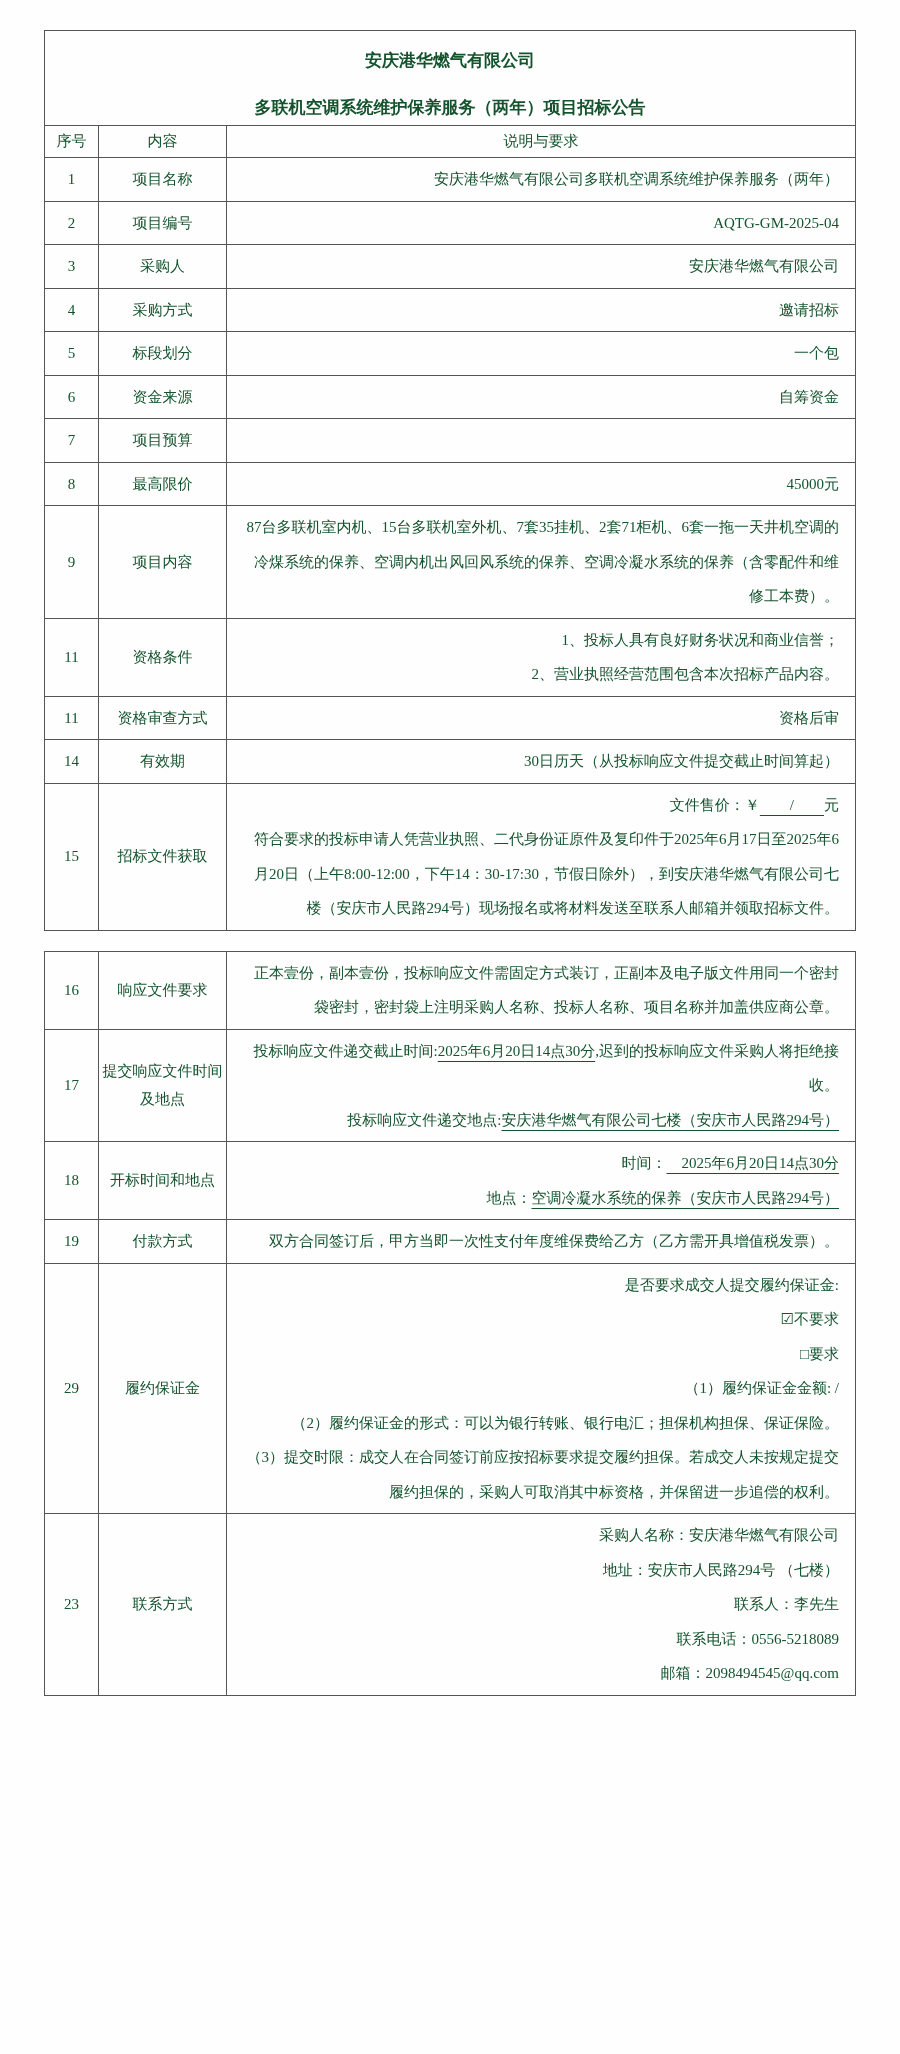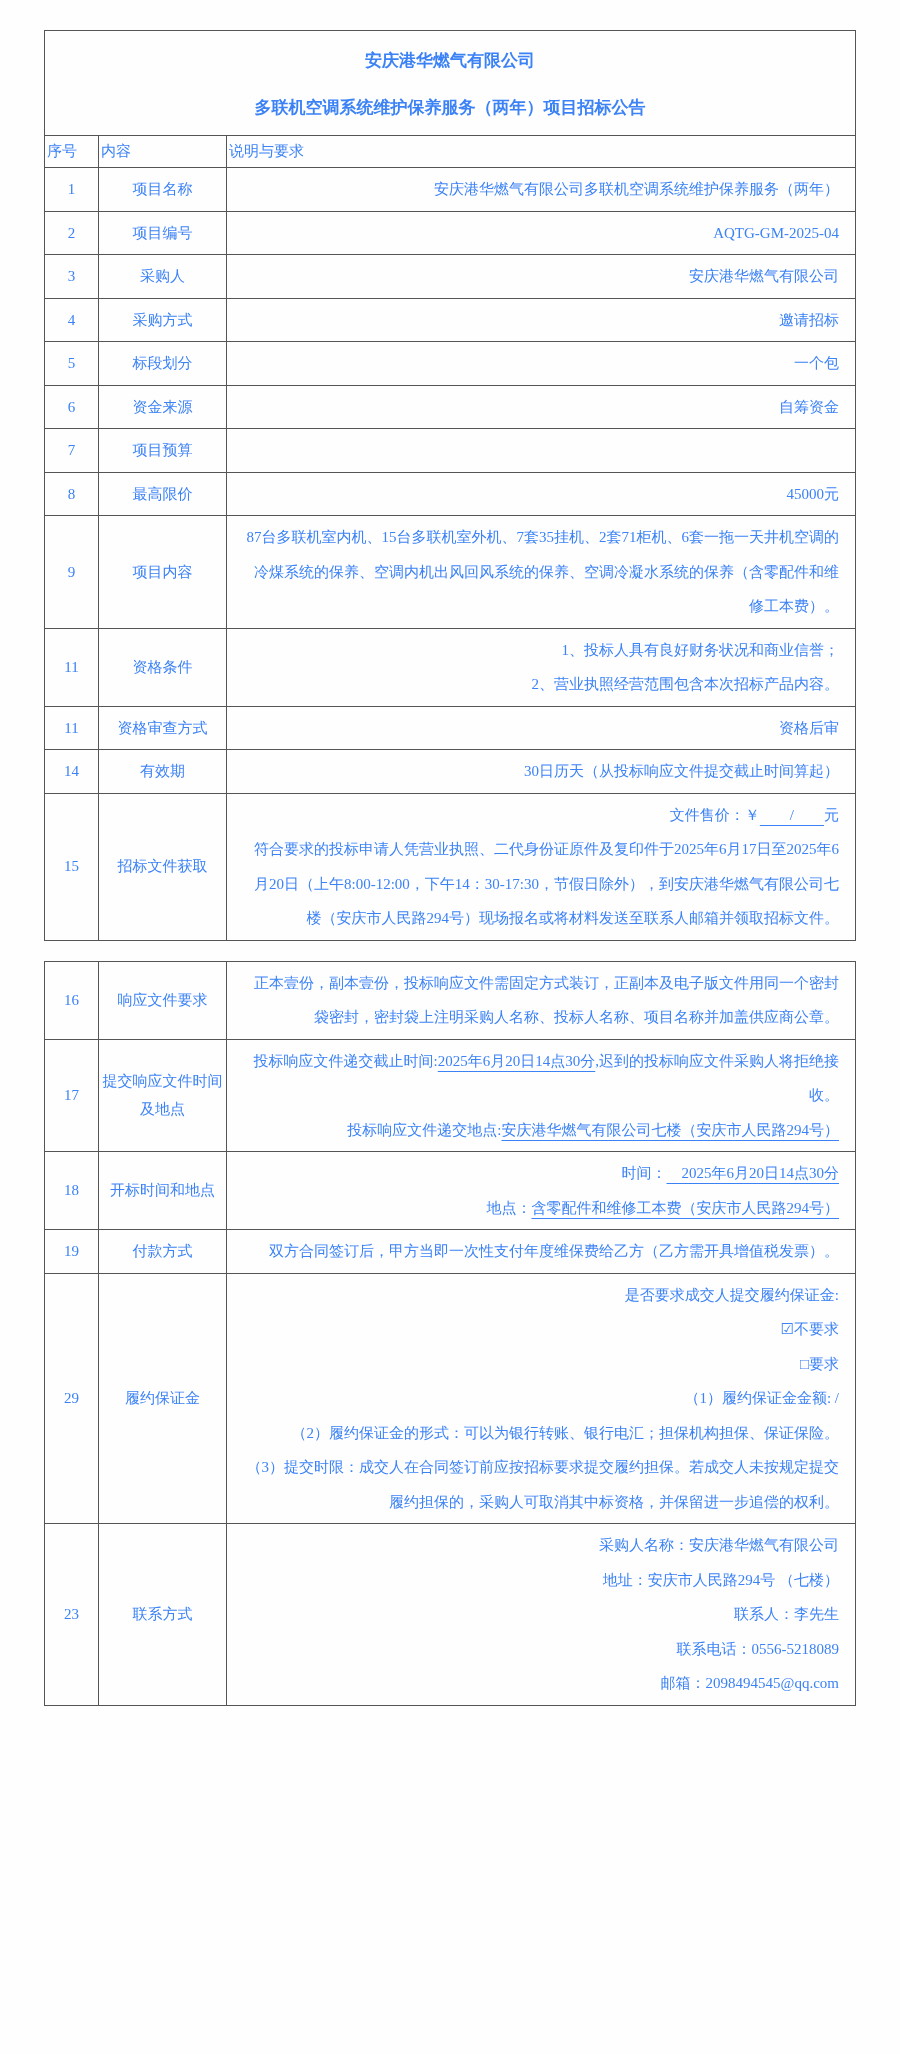--- a/index.html
+++ b/index.html
@@ -3,21 +3,21 @@
 <meta charset="utf-8">
 <style>
   html,body{margin:0;padding:0;background:#ffffff;}
   .page{
     width:900px;
     min-height:2054px;
     box-sizing:border-box;
     background:#fefefe;
     padding:30px 44px 60px 44px;
     font-family:"Liberation Serif","DejaVu Serif",serif;
-    color:#3b82f6;
+    color:#14532d;
   }
   table.doc-table{
     width:100%;
     border-collapse:collapse;
     table-layout:fixed;
   }
   table.doc-table td, table.doc-table th{
     border:1px solid #555555;
     vertical-align:middle;
     box-sizing:border-box;
@@ -29,26 +29,26 @@
     padding:10px 8px 6px 8px;
   }
   .title-cell .t1{
     font-weight:bold;
     font-size:17px;
     margin:8px 0 0 0;
   }
   .title-cell .t2{
     font-weight:bold;
     font-size:17px;
-    margin:24px 0 10px 0;
+    margin:24px 0 0 0;
   }
   th.hdr{
     font-weight:normal;
     font-size:15px;
-    text-align:left;
+    text-align:center;
     padding:5px 2px;
     line-height:1.4;
   }
   td.c1, td.c2{
     text-align:center;
     font-size:15px;
     padding:4px 2px;
     line-height:1.9;
   }
   td.c3{
@@ -211,21 +211,21 @@
           <td class="c3">
             <p><span>投标响应文件递交截止时间:</span><span class="u">2025年6月20日14点30分</span><span>,迟到的投标响应文件采购人将拒绝接收。</span></p>
             <p><span>投标响应文件递交地点:</span><span class="u">安庆港华燃气有限公司七楼（安庆市人民路294号）</span></p>
           </td>
         </tr>
         <tr>
           <td class="c1">18</td>
           <td class="c2">开标时间和地点</td>
           <td class="c3">
             <p><span>时间：</span><span class="u">　2025年6月20日14点30分</span></p>
-            <p><span>地点：</span><span class="u">含零配件和维修工本费（安庆市人民路294号）</span></p>
+            <p><span>地点：</span><span class="u">空调冷凝水系统的保养（安庆市人民路294号）</span></p>
           </td>
         </tr>
         <tr>
           <td class="c1">19</td>
           <td class="c2">付款方式</td>
           <td class="c3">
             <p><span>双方合同签订后，甲方当即一次性支付年度维保费给乙方（乙方需开具增值税发票）。</span></p>
           </td>
         </tr>
         <tr>

